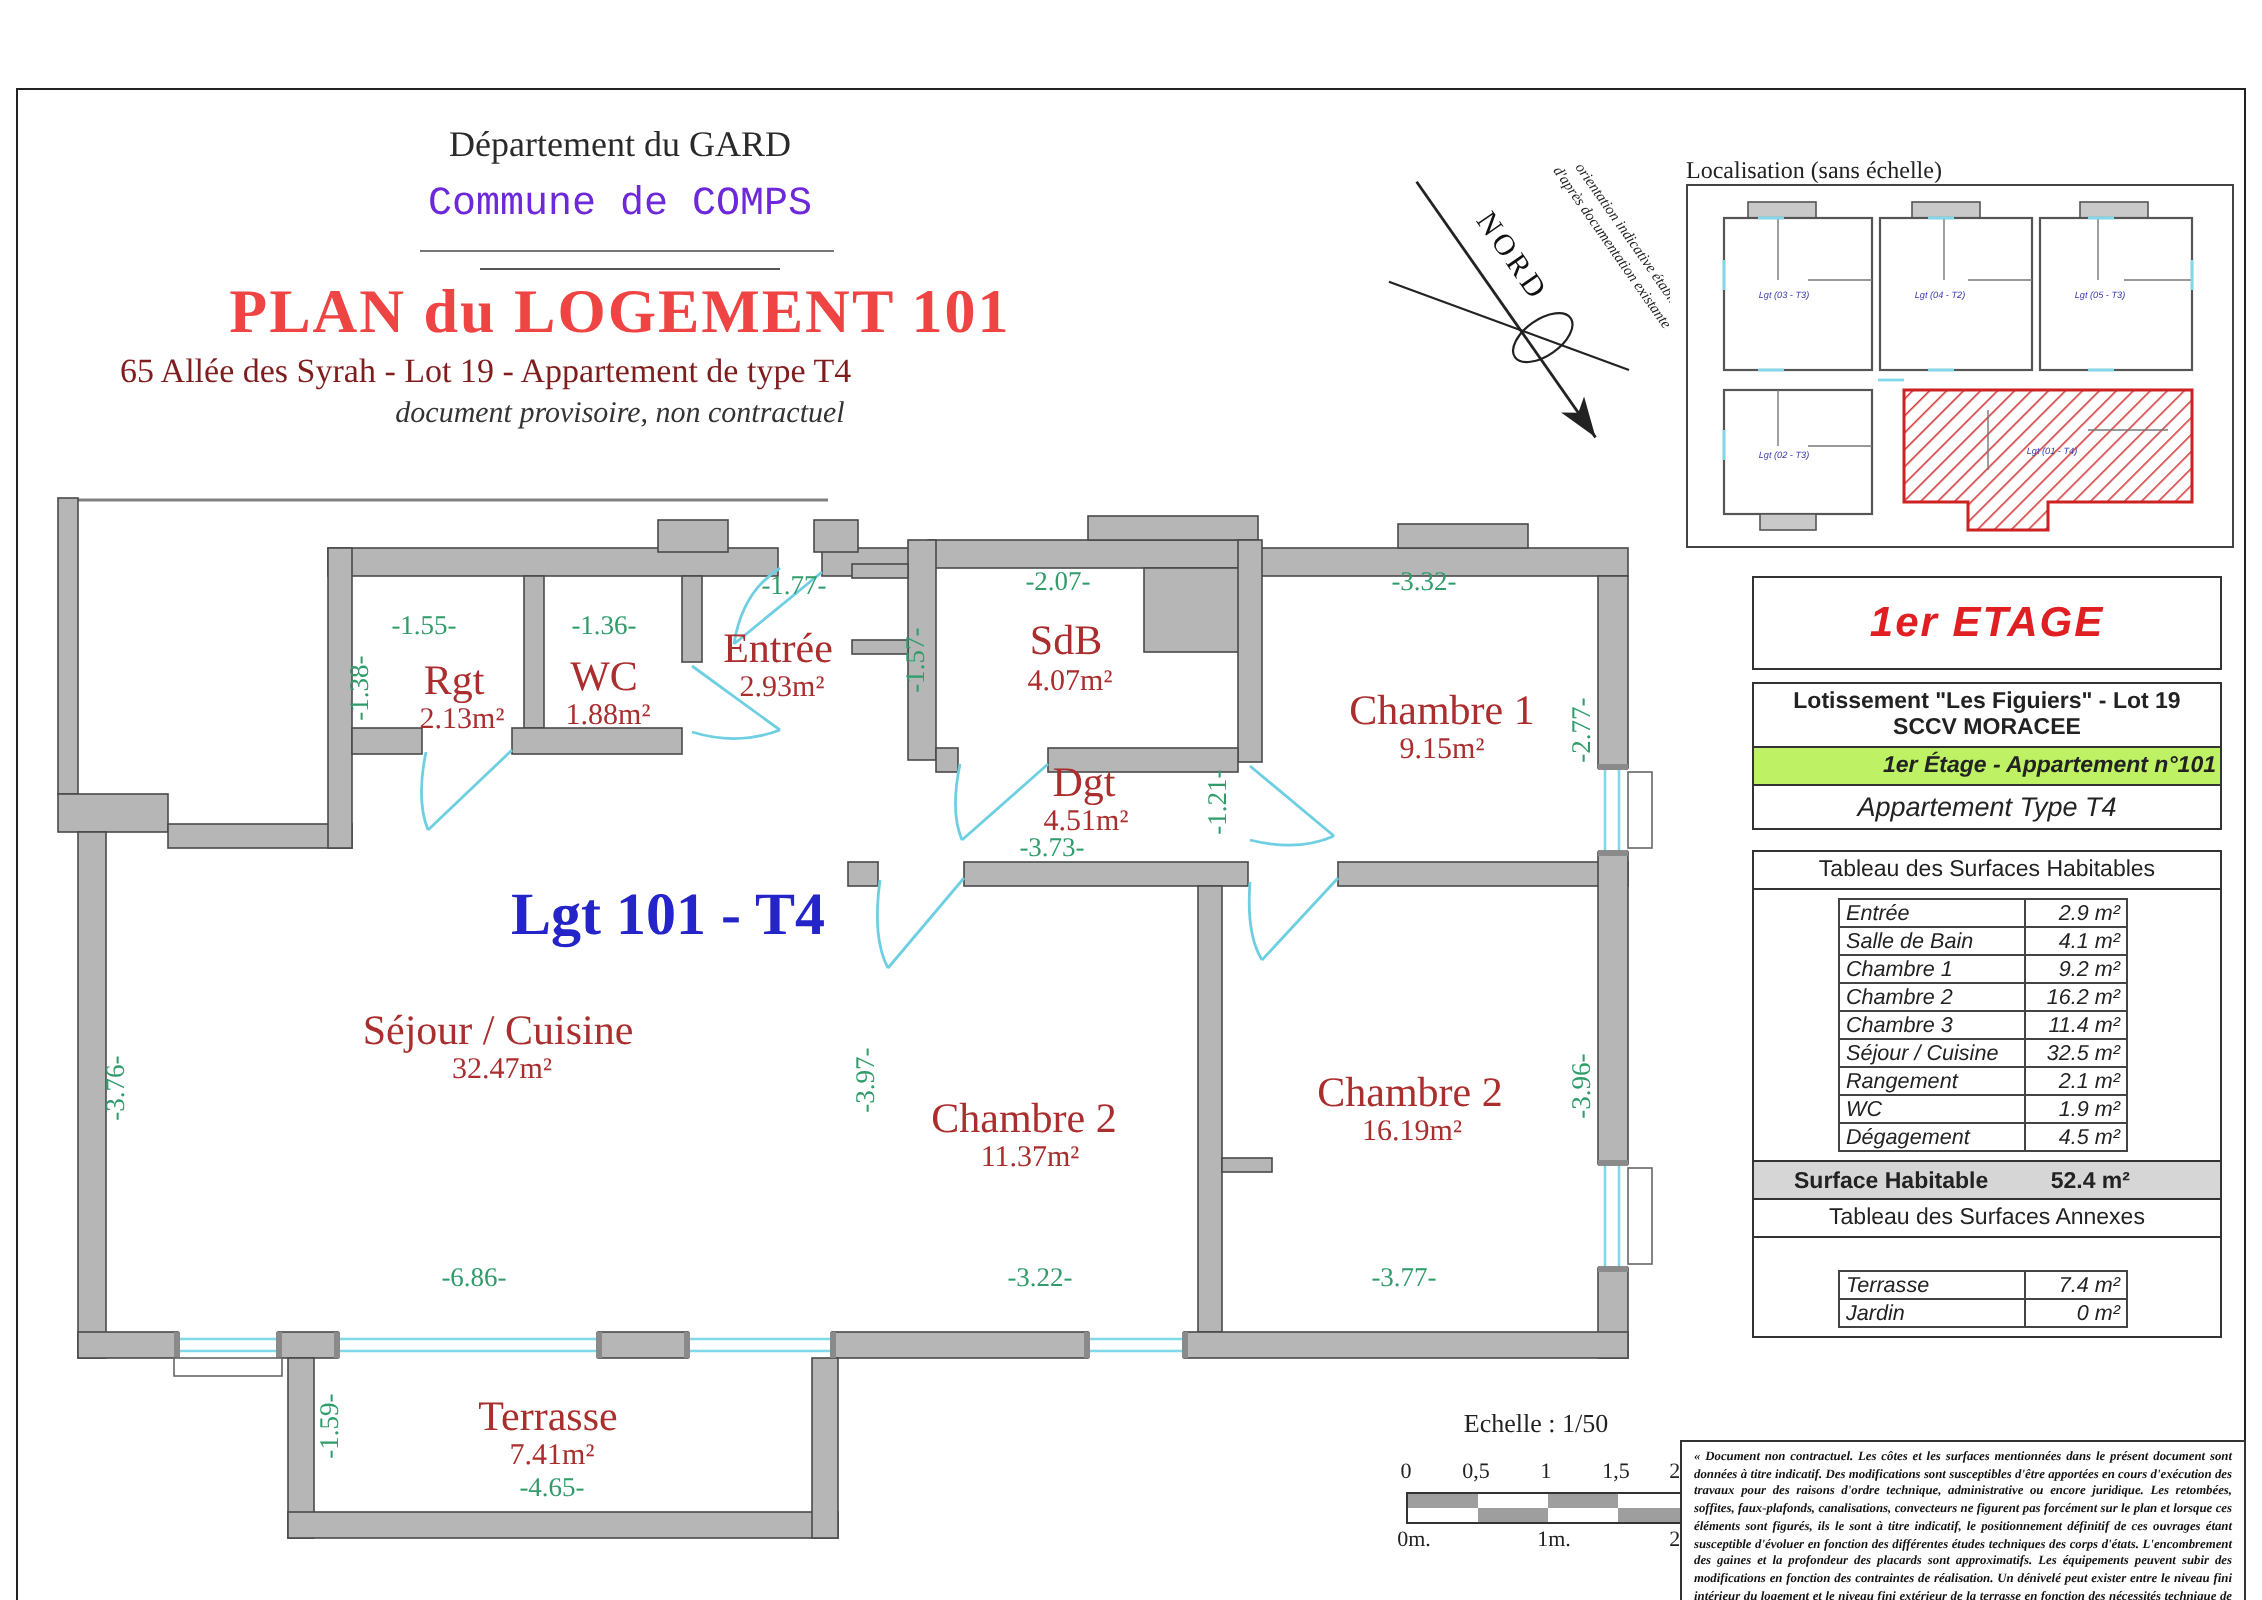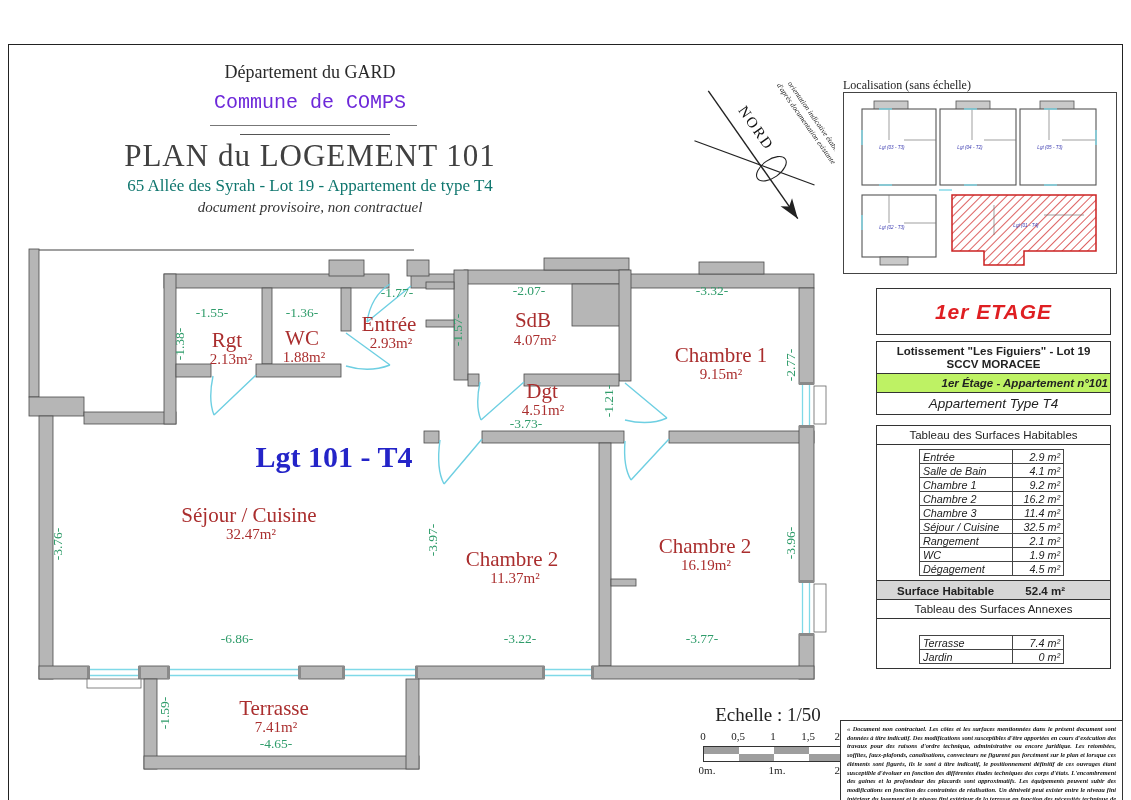--- a/index.html
+++ b/index.html
@@ -7,22 +7,22 @@
         font-family:"Liberation Serif",serif;color:#222;margin-top:36px;}
   .frame{position:absolute;left:8px;top:8px;right:8px;bottom:8px;border:1.5px solid #222;}
 
   
   .hdr{position:absolute;left:90px;top:26px;width:440px;text-align:center;}
   .hdr .dep{font-size:18px;color:#2a2a2a;margin-bottom:8px;}
   .hdr .com{font-size:20px;color:#6d28d9;font-family:Liberation Mono, monospace;}
   .rule1{position:absolute;left:210px;top:89px;width:207px;border-top:1.2px solid #777;}
   .rule2{position:absolute;left:240px;top:98px;width:150px;border-top:1.2px solid #555;}
   .ttl{position:absolute;left:60px;top:102px;width:500px;text-align:center;
-       font-size:31px;font-weight:normal;color:#404040;letter-spacing:1px;}
-  .sub{position:absolute;left:60px;top:140px;width:500px;text-align:center;font-size:17px;color:#0f766e;}
+       font-size:31px;font-weight:bold;color:#ef4444;letter-spacing:1px;}
+  .sub{position:absolute;left:60px;top:140px;width:500px;text-align:left;font-size:17px;color:#7f1d1d;}
   .note{position:absolute;left:60px;top:163px;width:500px;text-align:center;
         font-size:15px;font-style:italic;color:#333;}
 
   
   .loc-title{position:absolute;left:843px;top:42px;font-size:12px;color:#222;}
   .loc-box{position:absolute;left:843px;top:56px;width:272px;height:180px;border:1.2px solid #444;background:#fff;}
   .floor-box{position:absolute;left:876px;top:252px;width:233px;height:45px;border:1.5px solid #333;
              font-family:"Liberation Sans",sans-serif;font-size:21px;font-weight:bold;font-style:italic;
              color:#df1f22;text-align:center;line-height:45px;letter-spacing:1px;background:#fff;}
   .info-box{position:absolute;left:876px;top:305px;width:233px;border:1.5px solid #333;
@@ -39,21 +39,21 @@
   .subtbl td{border:1px solid #444;font-size:10.8px;font-style:italic;height:13px;padding:0 3px;}
   .subtbl td.lbl{width:86px;}
   .subtbl td.val{width:44px;text-align:right;}
   .tot-row{display:flex;background:#d6d6d6;border-top:1px solid #333;height:21px;line-height:21px;
            font-size:11.5px;font-weight:bold;}
   .tot-row .tl{padding-left:20px;flex:1;}
   .tot-row .tv{padding-right:45px;}
   .spacer12{height:12px;}
 
   
-  .scale-title{position:absolute;left:688px;top:668px;width:160px;text-align:center;font-size:19px;color:#222;}
+  .scale-title{position:absolute;left:688px;top:668px;width:160px;text-align:center;font-size:13px;color:#222;}
   .tick{position:absolute;top:694px;font-size:11px;transform:translateX(-50%);color:#222;}
   .sbar{position:absolute;left:703px;top:710px;width:140px;height:14px;border:1px solid #333;box-sizing:content-box;}
   .sbar .seg{position:absolute;width:35px;height:7px;}
   .blab{position:absolute;top:728px;font-size:11px;transform:translateX(-50%);color:#222;}
 
   
   .disc-box{position:absolute;left:840px;top:684px;width:281px;height:104px;border:1px solid #333;background:#fff;}
   .disc-text{padding:4px 6px;font-size:6.4px;font-style:italic;font-weight:600;line-height:1.36;
              text-align:justify;color:#111;}
   .date-row{position:absolute;left:0;right:0;bottom:0;height:22px;border-top:1px solid #333;

